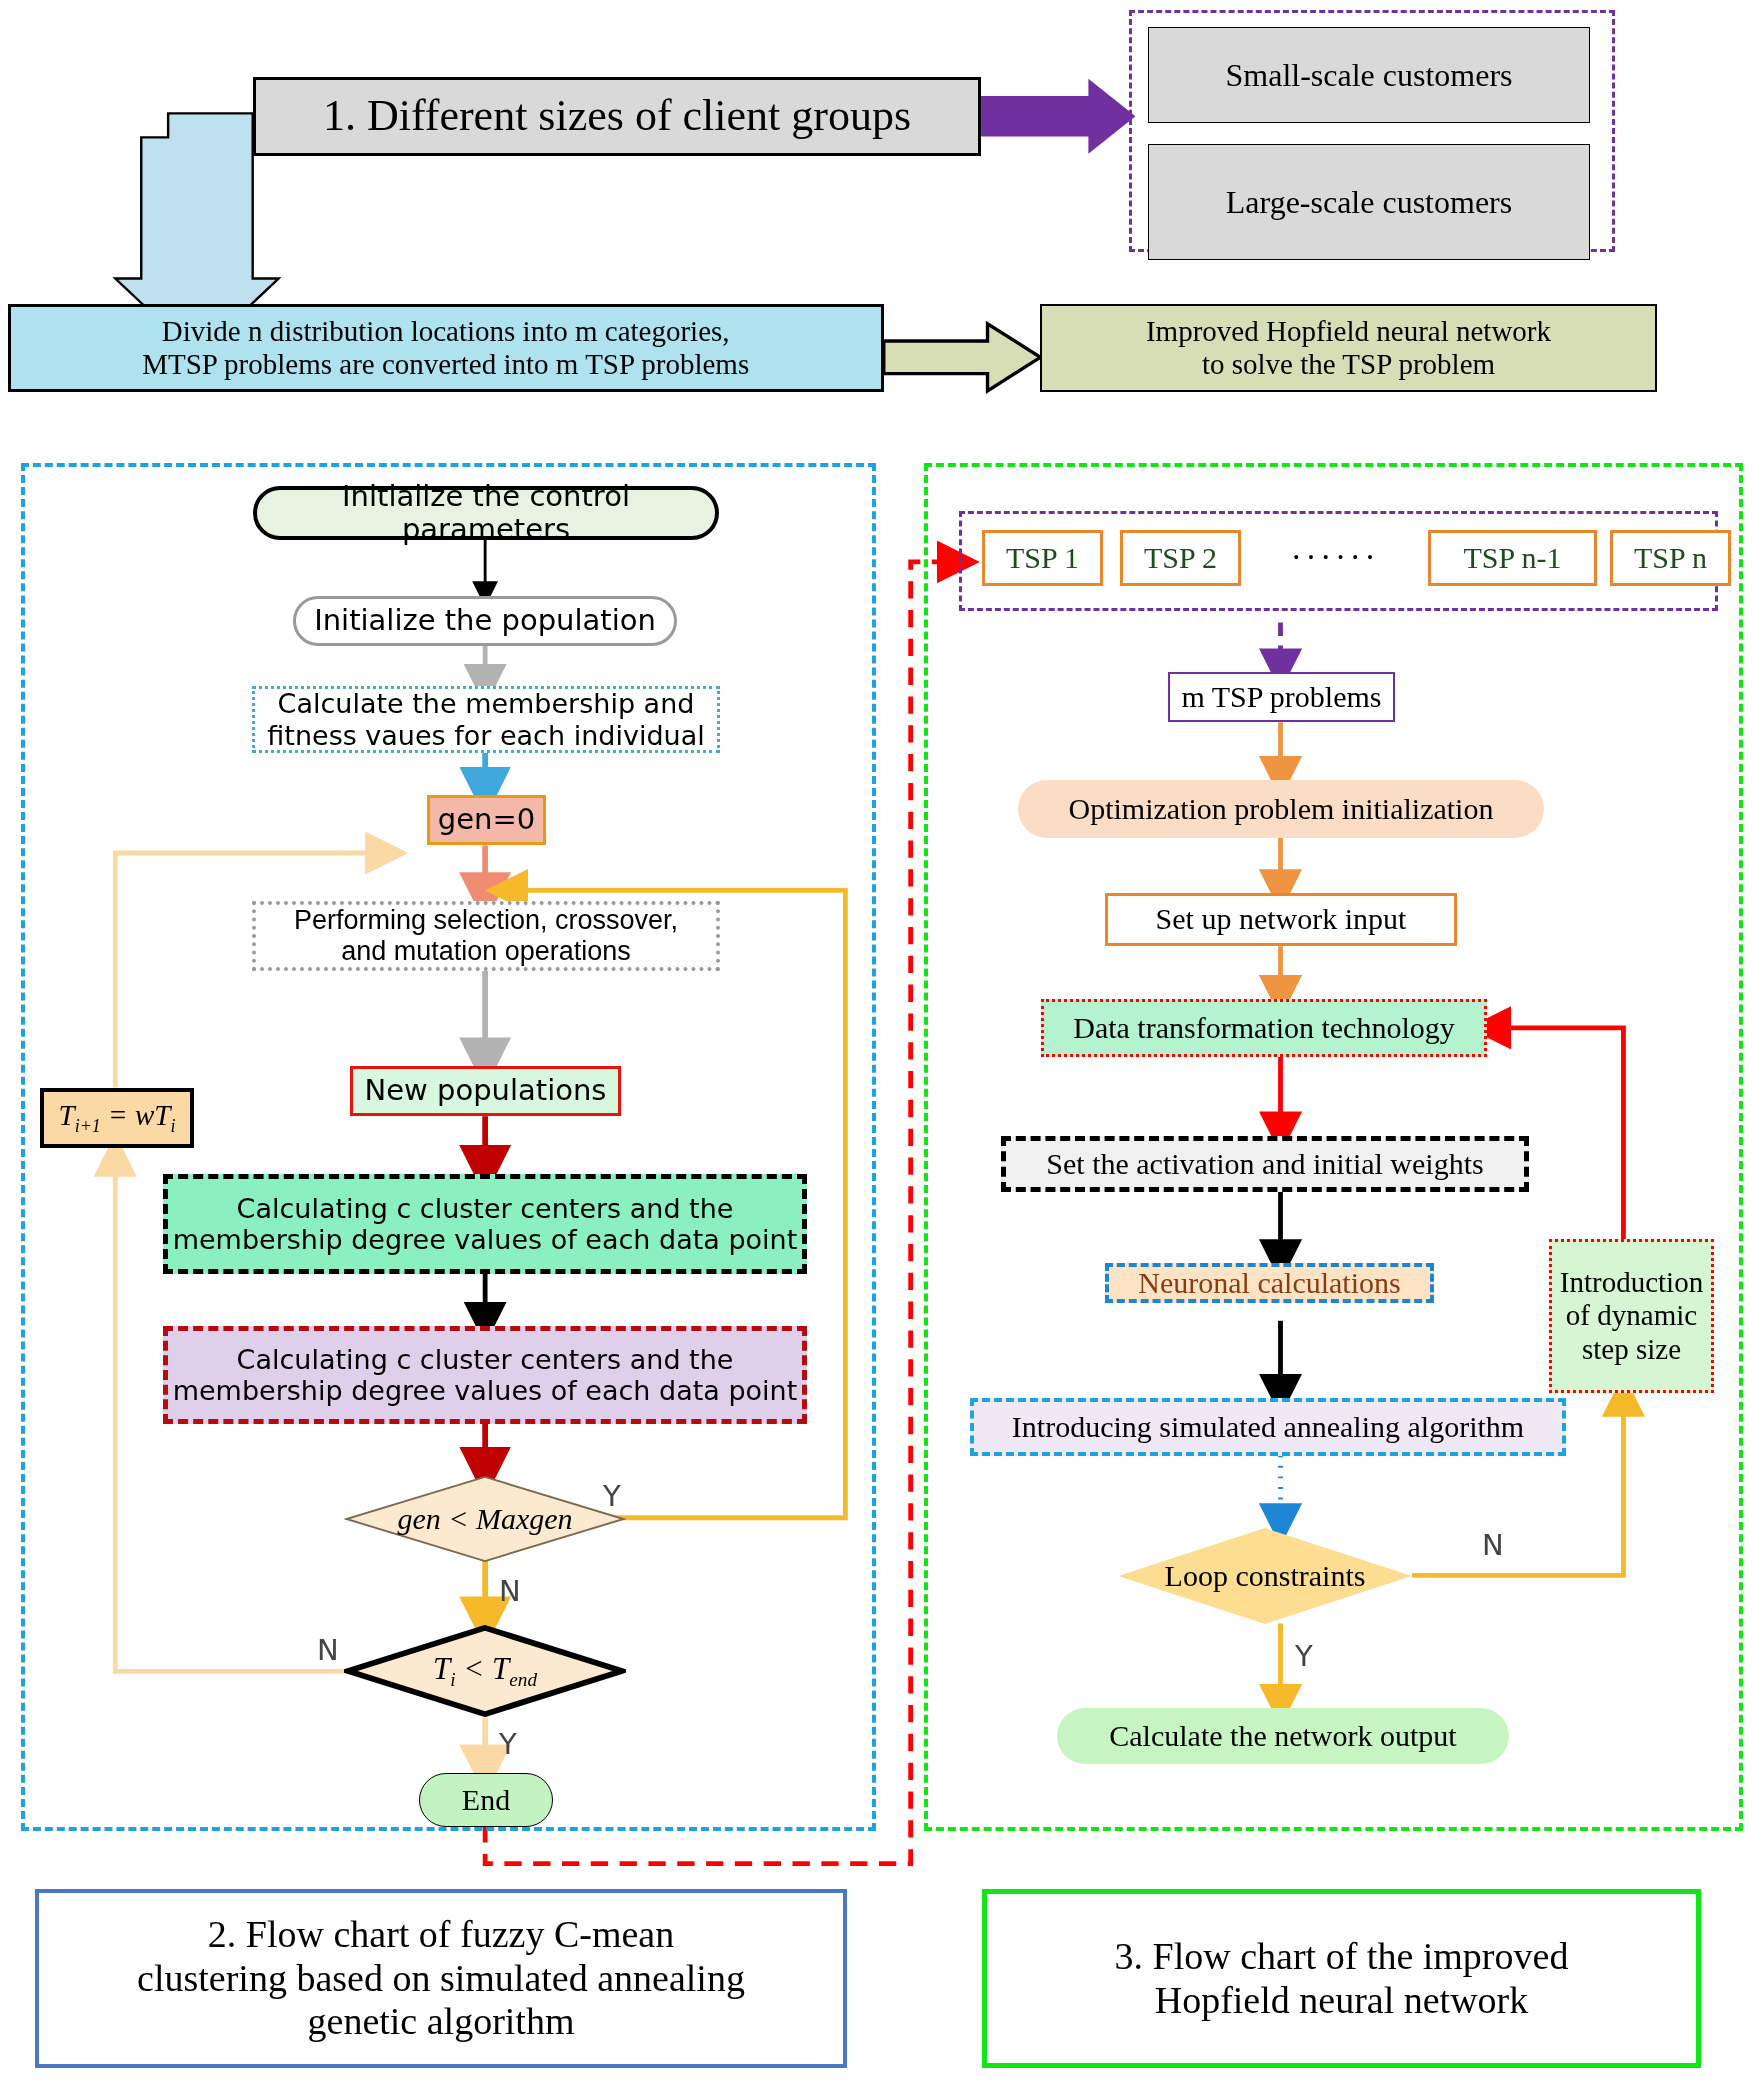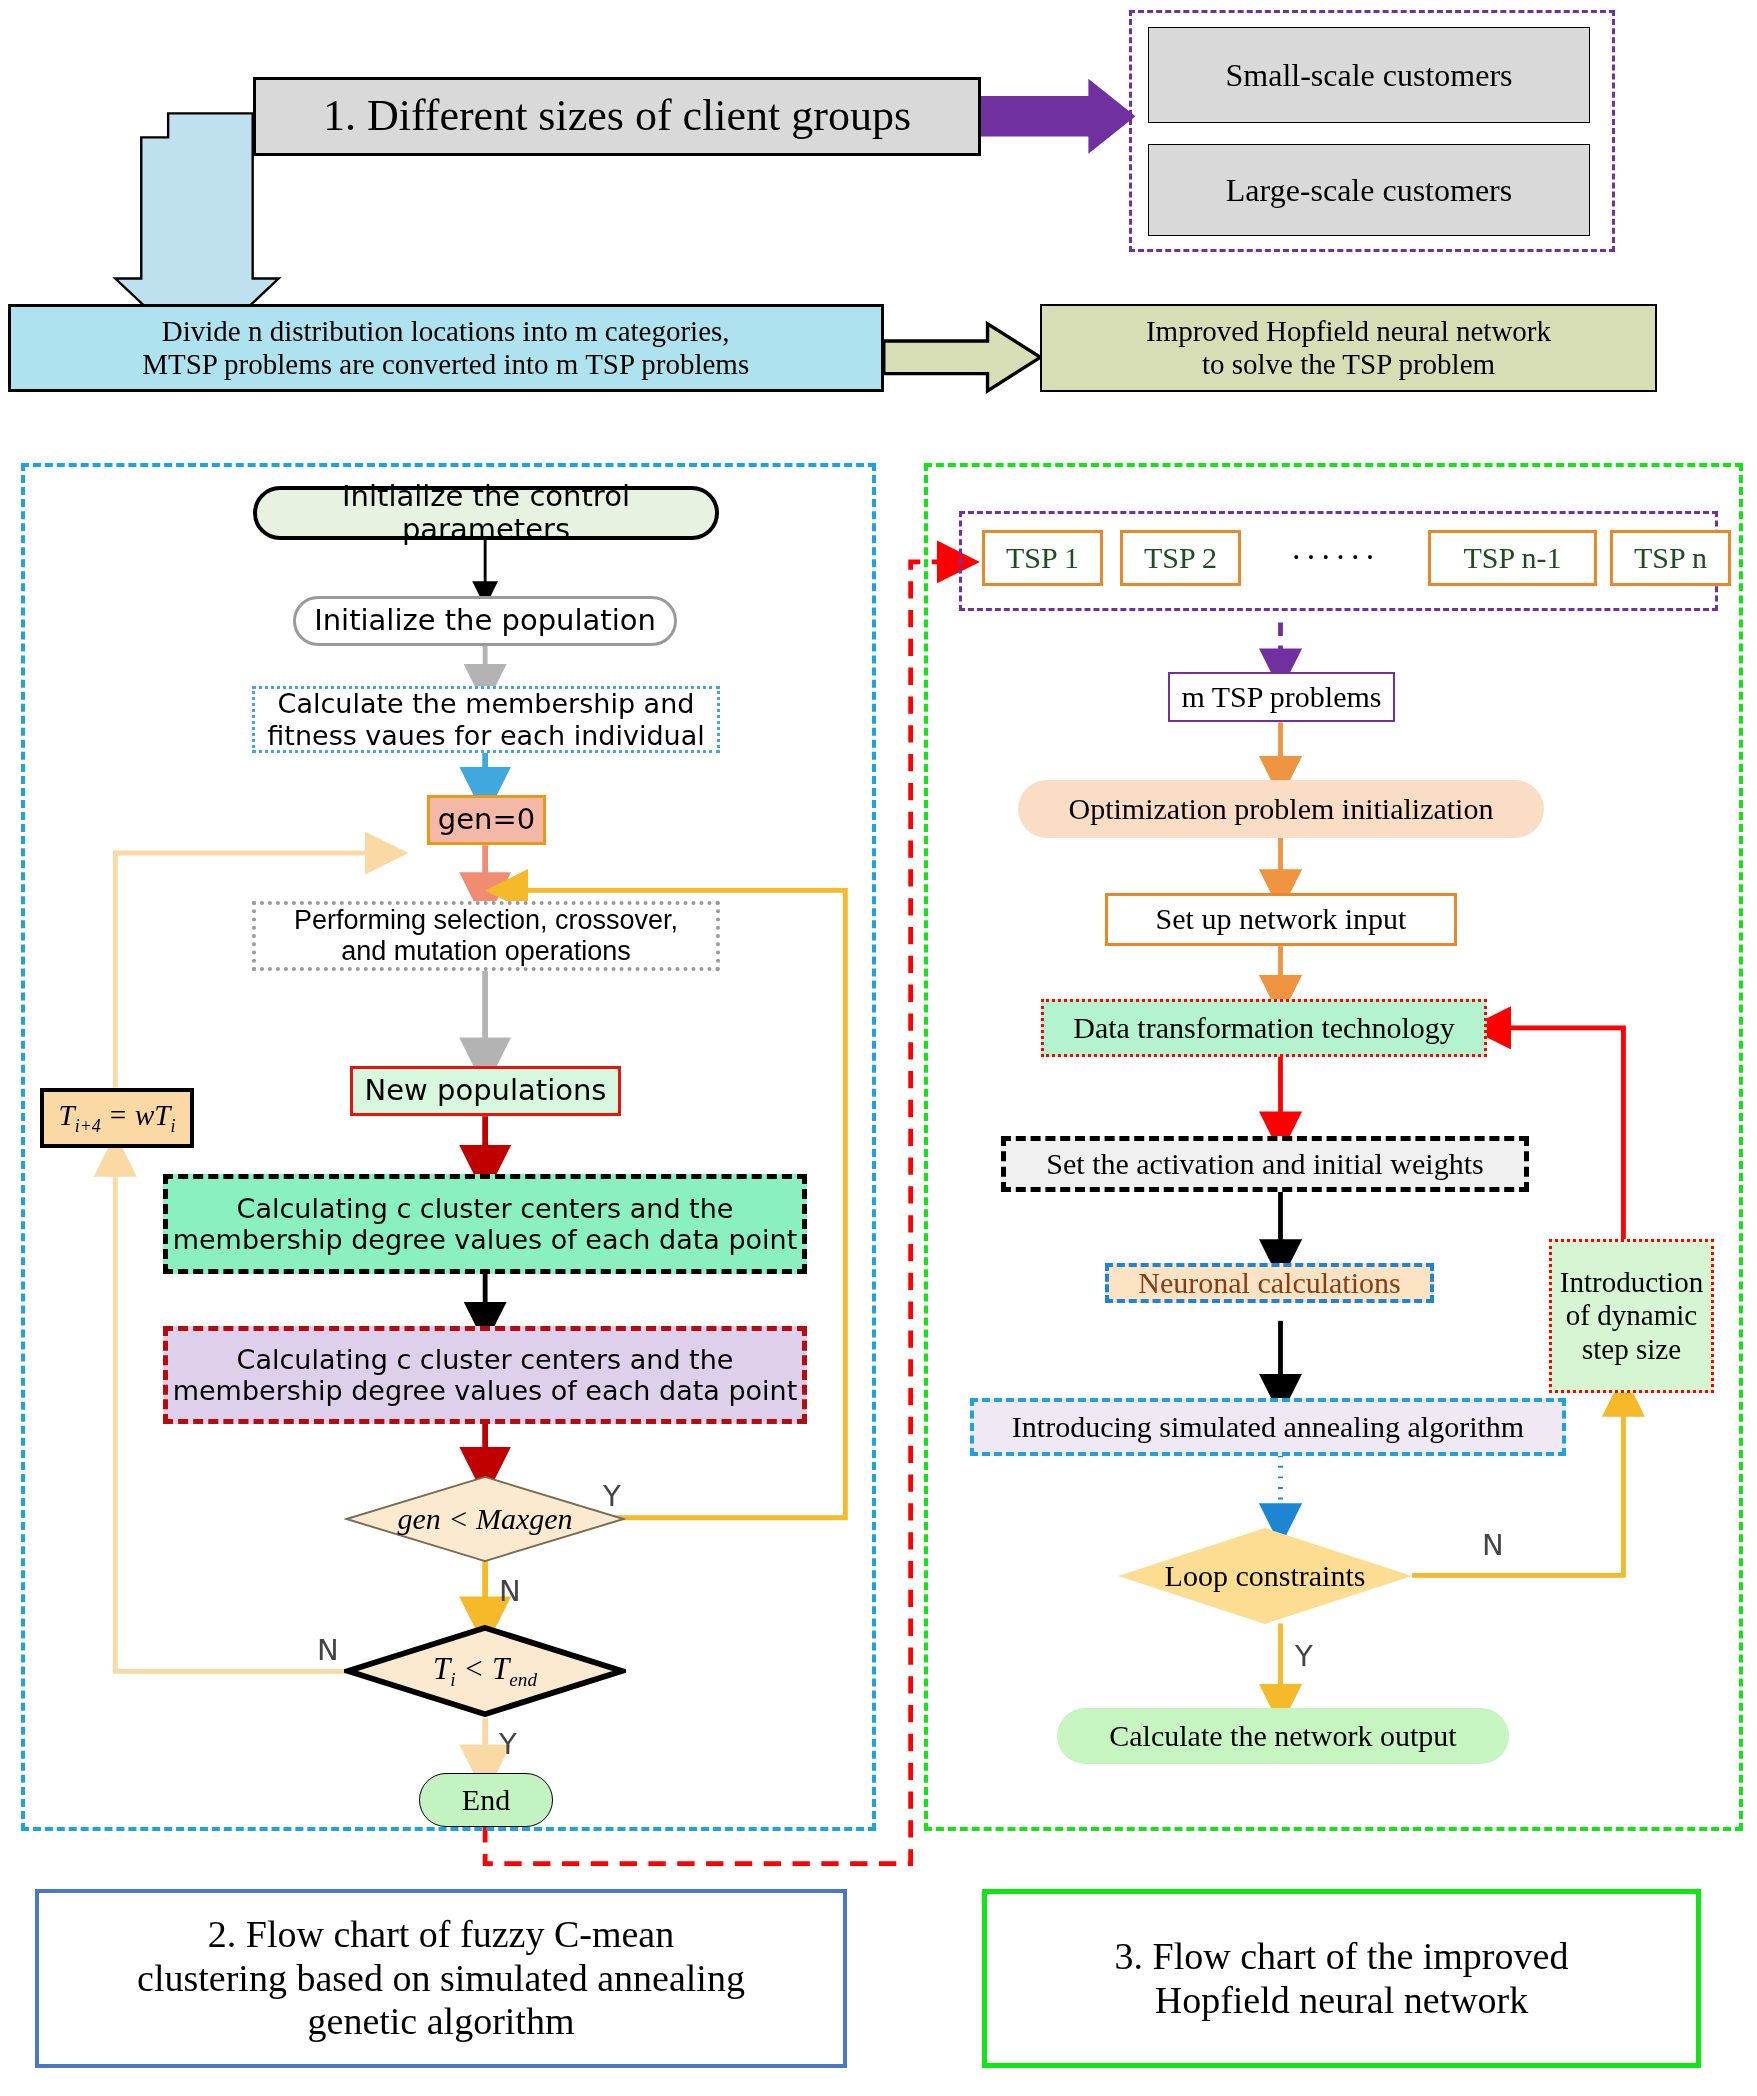--- a/index.html
+++ b/index.html
@@ -139,21 +139,21 @@
 
     <polyline points="1470,1640 1690,1640 1690,1450" fill="none" stroke="#f5b929" stroke-width="5" marker-end="url(#ah-gold)"></polyline>
 
     <polyline points="1690,1290 1690,1070 1548,1070" fill="none" stroke="#ff0000" stroke-width="5" marker-end="url(#ah-red2)"></polyline>
   </svg>
 
   <div class="abs box ctr n-client serif" style="left:253px;top:77px;width:728px;height:79px;">1. Different sizes of client groups</div>
 
   <div class="abs grp-purple" style="left:1129px;top:9.6px;width:486px;height:242px;"></div>
   <div class="abs box ctr n-cust serif" style="left:1148px;top:27px;width:442px;height:96px;">Small-scale customers</div>
-  <div class="abs box ctr n-cust serif" style="left:1148px;top:144px;width:442px;height:92px;">Large-scale customers</div>
+  <div class="abs box ctr n-cust serif" style="left:1148px;top:144px;width:442px;height:116px;">Large-scale customers</div>
 
   <div class="abs box n-divide serif ctr" style="left:7.7px;top:304px;width:876px;height:88px;flex-direction:column;">
     <div>Divide n distribution locations into m categories,</div>
     <div>MTSP problems are converted into m TSP problems</div>
   </div>
 
   <div class="abs box n-hop serif ctr" style="left:1040px;top:304px;width:617px;height:88px;flex-direction:column;">
     <div>Improved Hopfield neural network</div>
     <div>to solve the TSP problem</div>
   </div>
@@ -172,21 +172,21 @@
   <div class="abs box ctr n-gen0" style="left:427px;top:795px;width:119px;height:50px;">gen=0</div>
 
   <div class="abs box ctr n-sel" style="left:252px;top:901px;width:468px;height:70px;flex-direction:column;">
     <div>Performing selection, crossover,</div>
     <div>and mutation operations</div>
   </div>
 
   <div class="abs box ctr n-newpop" style="left:350px;top:1066px;width:271px;height:50px;">New populations</div>
 
   <div class="abs box ctr n-temp serif" style="left:40px;top:1088px;width:154px;height:60px;">
-    <span class="mathi">T<sub>i+4</sub>&nbsp;=&nbsp;<i>w</i>T<sub>i</sub></span>
+    <span class="mathi">T<sub>i+1</sub>&nbsp;=&nbsp;<i>w</i>T<sub>i</sub></span>
   </div>
 
   <div class="abs box ctr n-cluster1" style="left:163px;top:1174px;width:644px;height:100px;flex-direction:column;">
     <div>Calculating c cluster centers and the</div>
     <div>membership degree values of each data point</div>
   </div>
 
   <div class="abs box ctr n-cluster2" style="left:163px;top:1326px;width:644px;height:98px;flex-direction:column;">
     <div>Calculating c cluster centers and the</div>
     <div>membership degree values of each data point</div>

